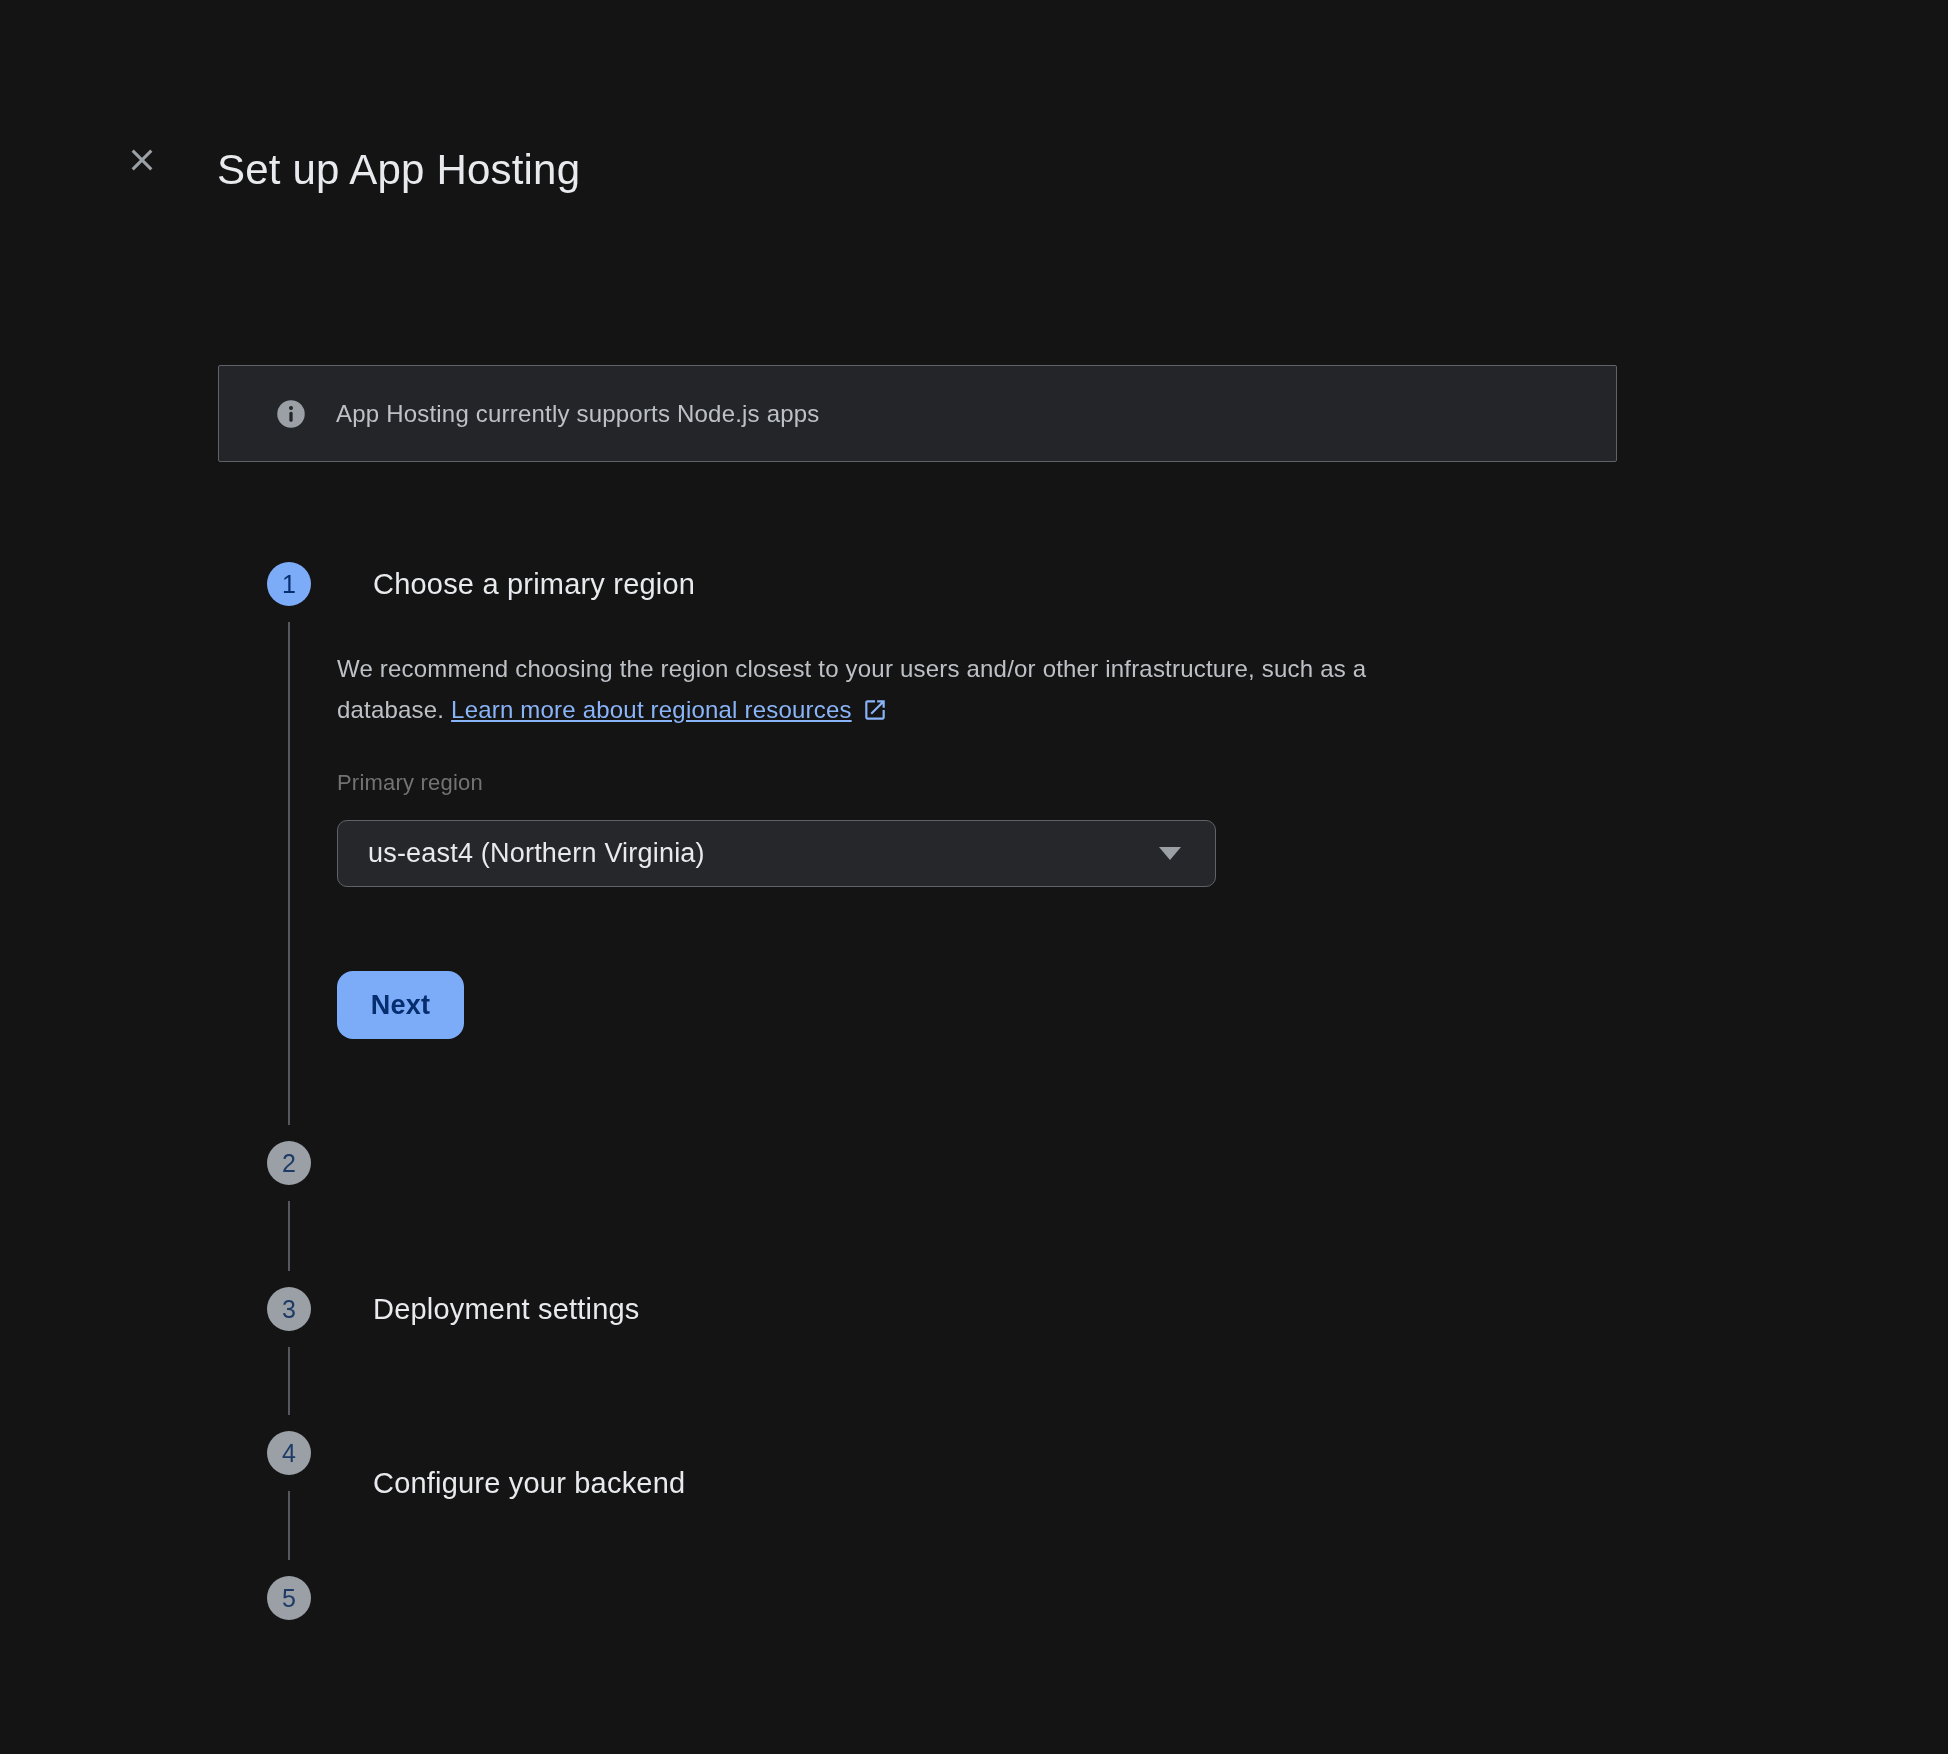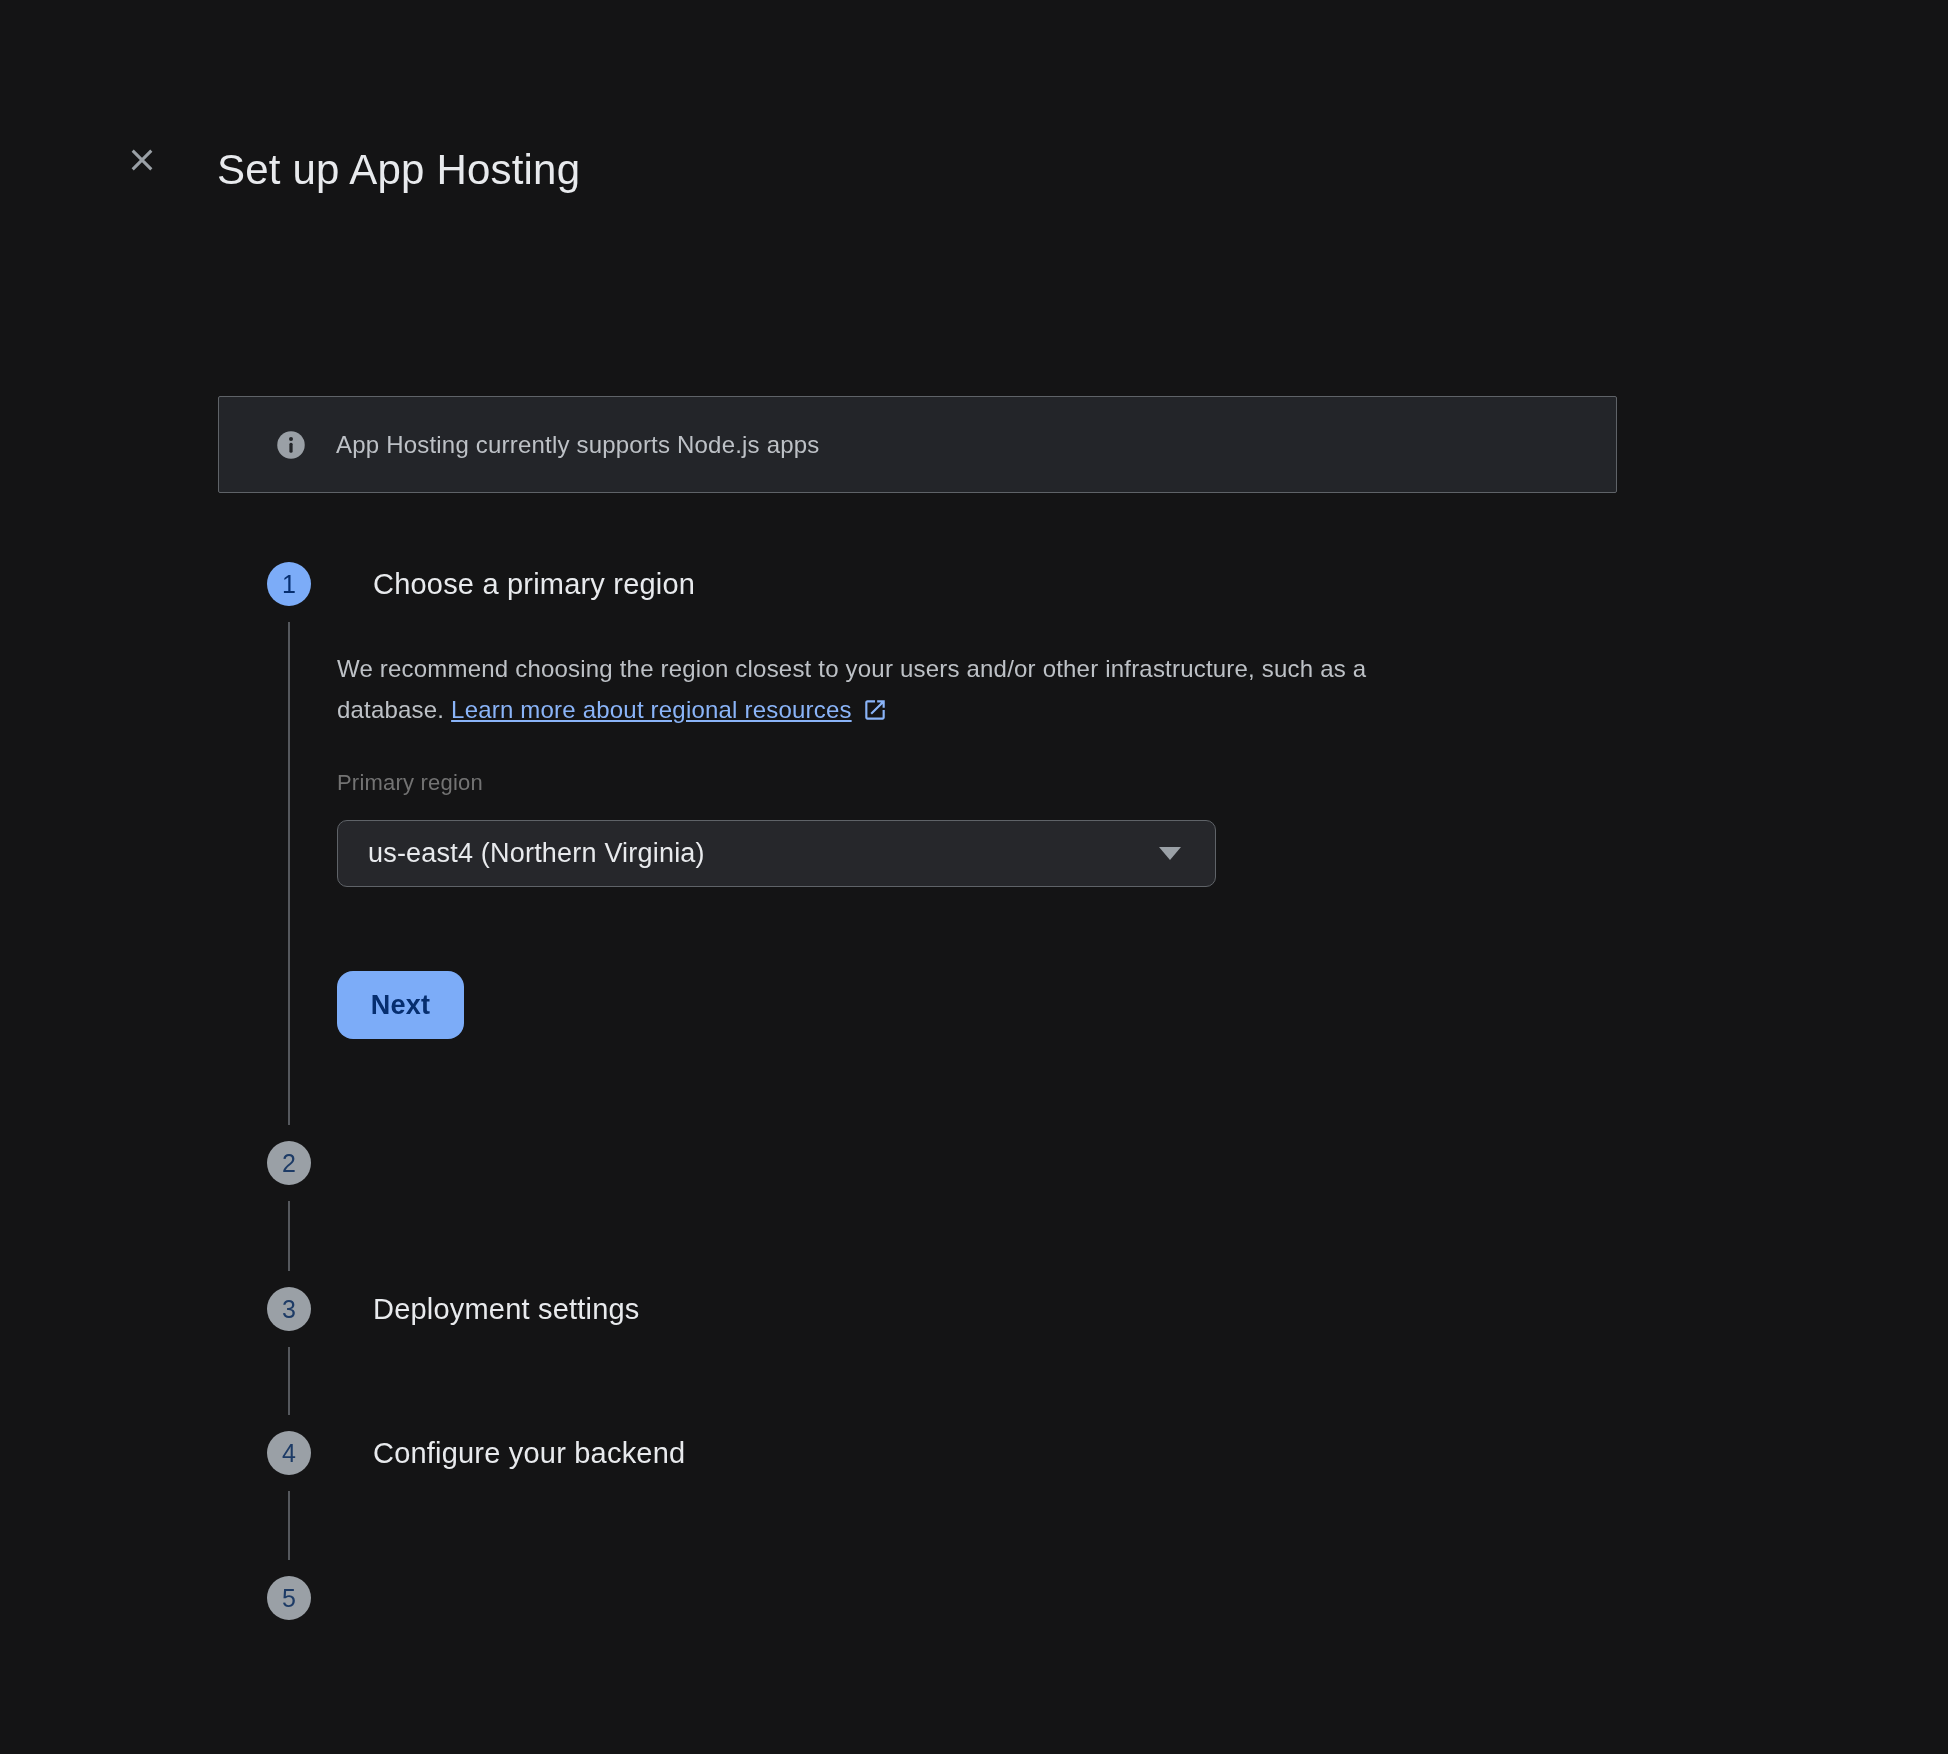--- a/index.html
+++ b/index.html
@@ -25,21 +25,21 @@
     position: absolute; left: 217px; top: 144px;
     font-size: 42px; font-weight: 500; color: #e8eaed;
     line-height: 52px; letter-spacing: 0.2px;
   }
 
   
   .banner {
     position: absolute; left: 218px; top: 365px;
     width: 1399px; height: 97px;
     background: #232529; border: 1px solid #5f6368; border-radius: 2px;
-    display: flex; align-items: center; margin-top: 31px;
+    display: flex; align-items: center;
   }
   .banner .info-icon { margin-left: 57px; width: 30px; height: 30px; flex: 0 0 auto; }
   .banner .banner-text {
     margin-left: 30px; font-size: 24px; font-weight: 500; color: #bdc1c6;
     letter-spacing: 0.2px;
   }
 
   
   .step-circle {
     position: absolute; left: 267px;
@@ -164,19 +164,19 @@
   </div>
 
   <div class="step-circle pending" style="top:1287px;">
     <span>3</span>
   </div>
   <div class="step-label" style="top:1287px;">Deployment settings</div>
 
   <div class="step-circle pending" style="top:1431px;">
     <span>4</span>
   </div>
-  <div class="step-label" style="top:1431px;">Configure your backend</div>
+  <div class="step-label" style="top:1461px;">Configure your backend</div>
 
   <div class="step-circle pending" style="top:1576px;">
     <span>5</span>
   </div>
 
 </div>
 
 </body></html>

